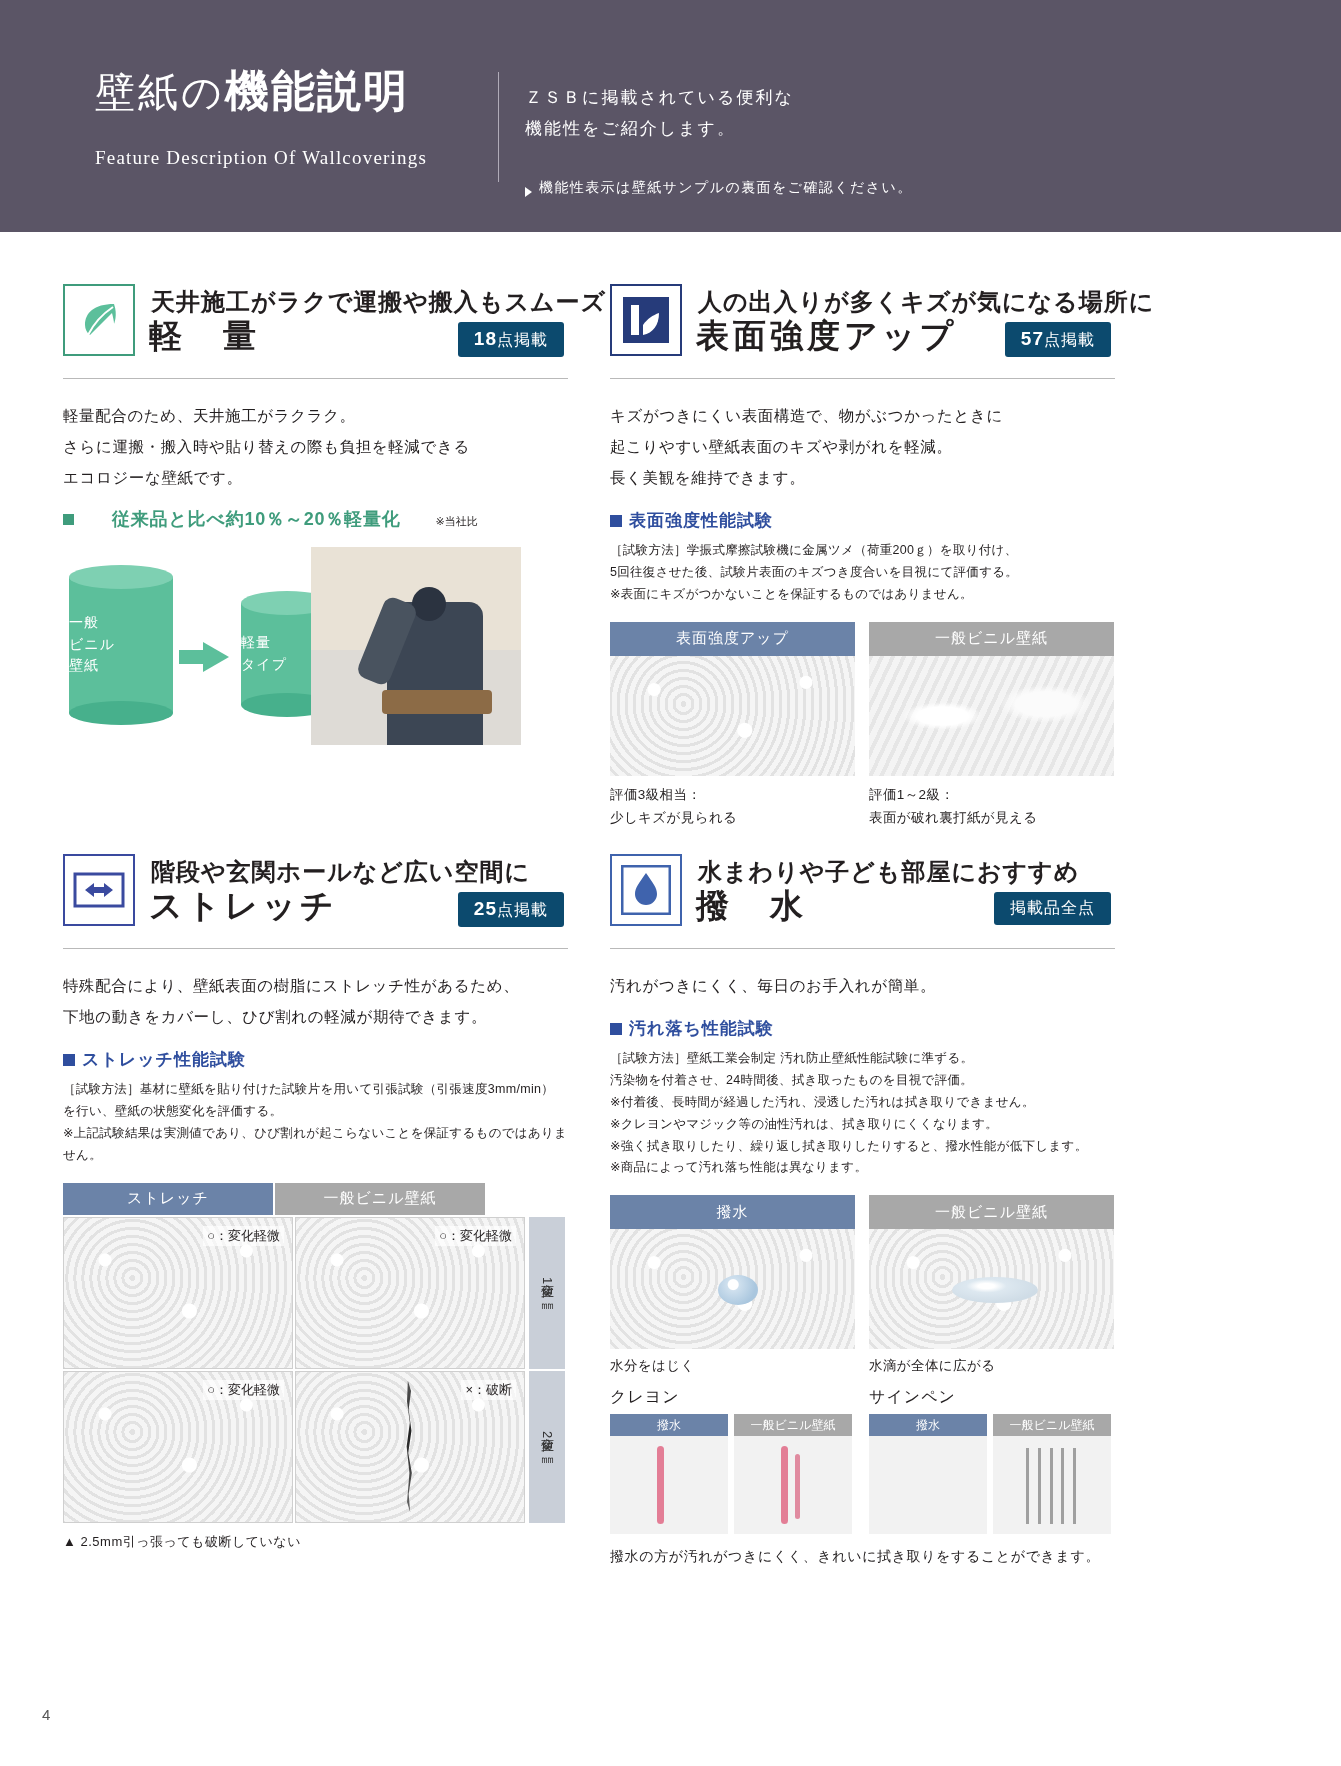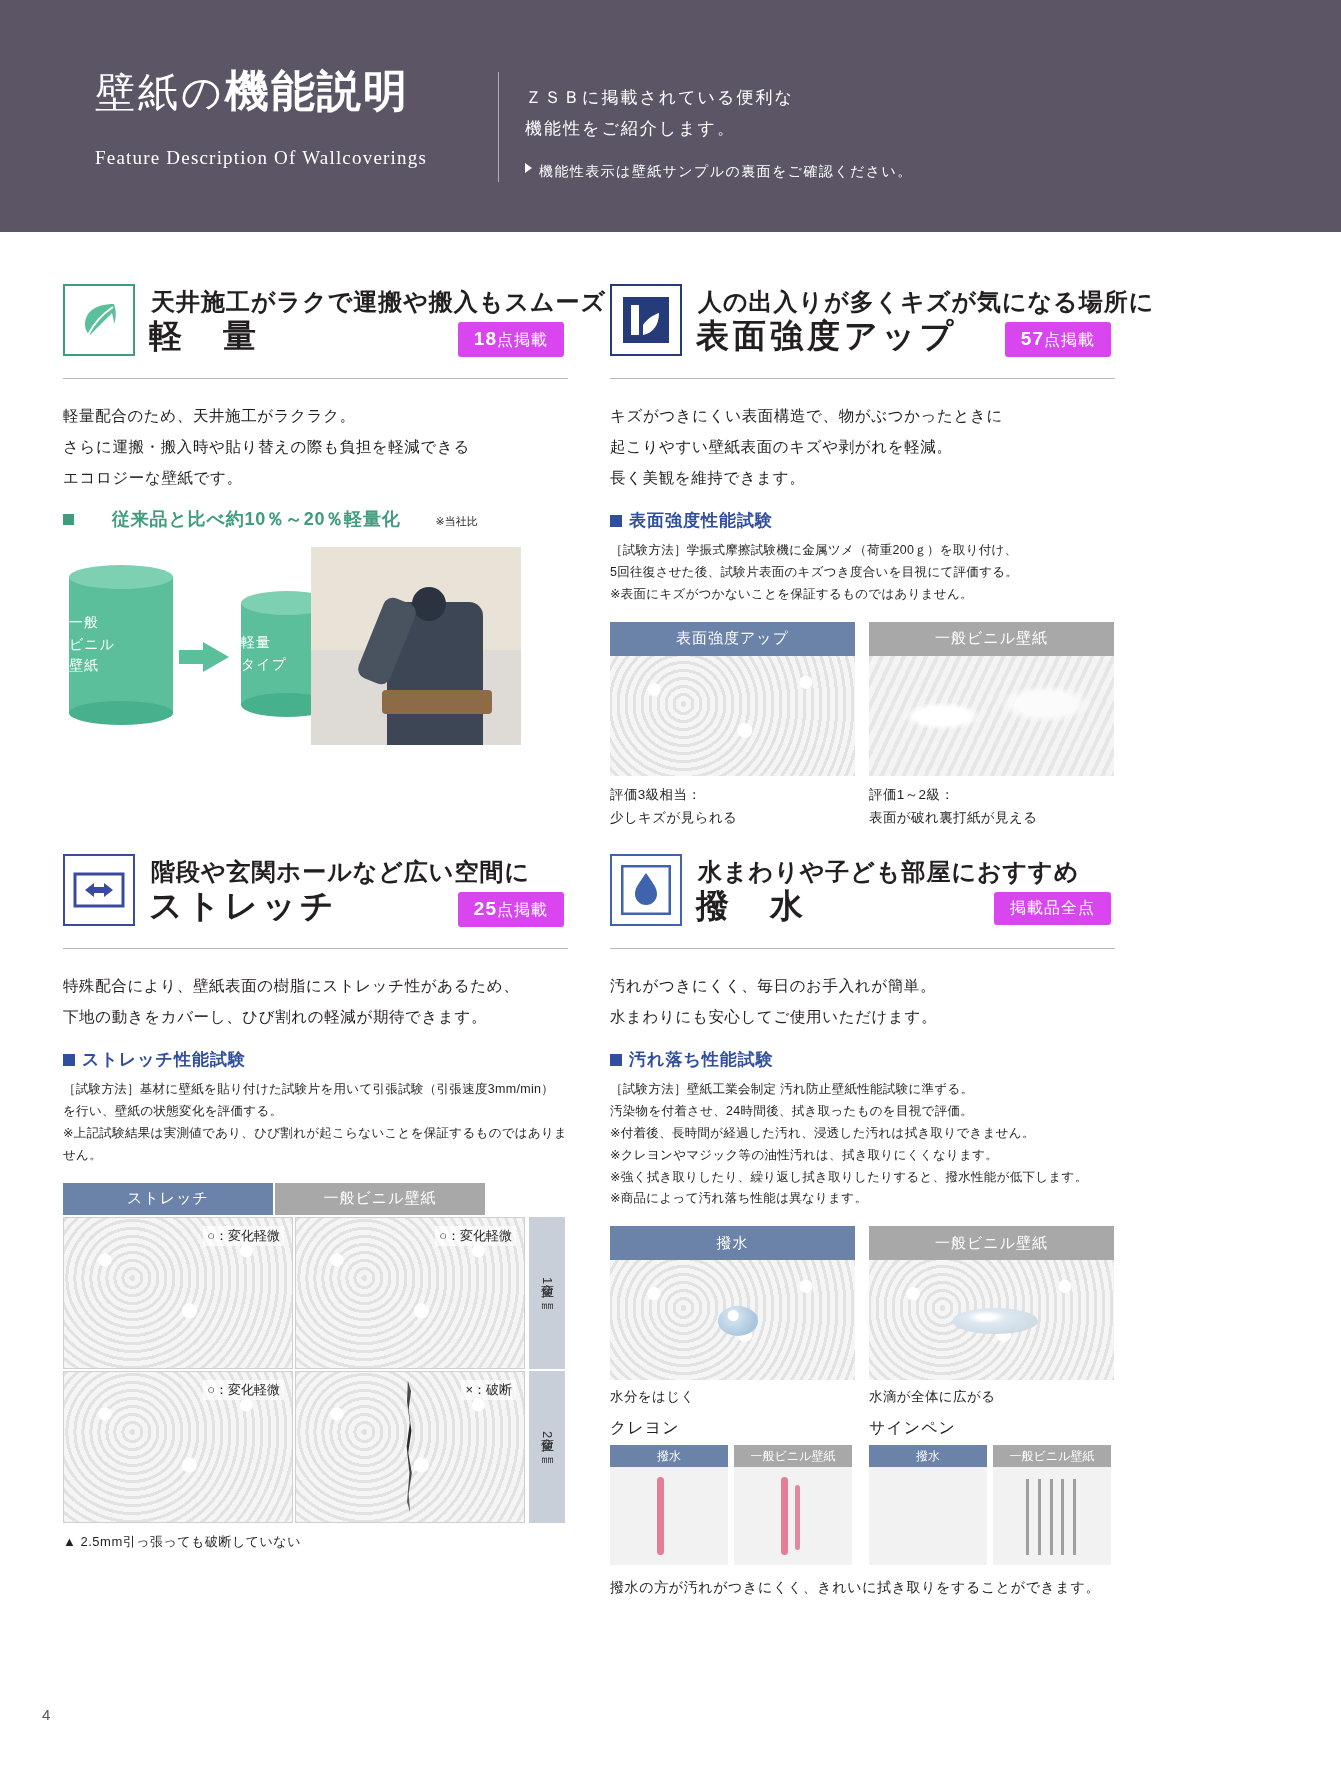--- a/index.html
+++ b/index.html
@@ -26,22 +26,22 @@
     margin-top:26px;font-size:19px;color:#ffffff;letter-spacing:1.2px;
     font-family:"Liberation Serif","DejaVu Serif",serif;
   }
   .hdr-divider{
     position:absolute;left:498px;top:72px;width:1px;height:110px;
     background:#b0abb8;
   }
   .hdr-right{position:absolute;left:525px;top:82px;color:#ffffff;}
   .hdr-right .line{font-size:17px;letter-spacing:2px;line-height:1.85;}
   .hdr-note{
-    margin-top:18px;font-size:14px;letter-spacing:1.4px;color:#ffffff;
-    display:flex;align-items:flex-start;
+    margin-top:34px;font-size:14px;letter-spacing:1.4px;color:#ffffff;
+    display:flex;align-items:flex-end;
   }
   .hdr-note .tri{
     display:inline-block;width:0;height:0;
     border-left:7px solid #ffffff;border-top:5px solid transparent;border-bottom:5px solid transparent;
     margin-right:7px;
   }
   
   .page{position:absolute;left:0;top:232px;width:1341px;}
   .col-left{position:absolute;left:63px;width:505px;}
   .col-right{position:absolute;left:610px;width:505px;}
@@ -63,21 +63,21 @@
   .feat-lead{
     position:absolute;left:88px;top:12px;font-size:24px;letter-spacing:1px;color:#231f20;
     white-space:nowrap;
     font-weight:bold;
   }
   .feat-name{
     position:absolute;left:86px;top:40px;font-size:33px;font-weight:700;letter-spacing:4px;
     white-space:nowrap;
   }
   .feat-badge{
-    position:absolute;right:4px;top:48px;background:#d946ef;color:#ffffff;
+    position:absolute;right:4px;top:48px;background:#0c4a6e;color:#ffffff;
     font-size:16px;letter-spacing:1px;padding:6px 16px;border-radius:3px;white-space:nowrap;
   }
   .feat-badge .num{font-size:19px;font-weight:700;}
   .feat-rule{
     position:absolute;left:0;top:104px;width:505px;height:1px;background:#b9b9b9;
   }
   .body-text{
     margin-top:18px;font-size:15.5px;line-height:2.0;letter-spacing:0.6px;color:#231f20;
   }
   .green-line{
@@ -386,21 +386,20 @@
           <path d="M25 8c7 10 11 15 11 21a11 11 0 0 1-22 0c0-6 4-11 11-21z" fill="#3f63ad"></path>
         </svg>
       </div>
       <div class="feat-lead">水まわりや子ども部屋におすすめ</div>
       <div class="feat-name">撥　水</div>
       <div class="feat-badge">掲載品全点</div>
       <div class="feat-rule"></div>
     </div>
     <div class="body-text">
       <div>汚れがつきにくく、毎日のお手入れが簡単。</div>
-      <div>水まわりにも安心してご使用いただけます。</div>
     </div>
     <div class="blue-head">
       <span class="sq"></span>
       <span>汚れ落ち性能試験</span>
     </div>
     <div class="small-text">
       <span class="ln">［試験方法］壁紙工業会制定 汚れ防止壁紙性能試験に準ずる。</span>
       <span class="ln">汚染物を付着させ、24時間後、拭き取ったものを目視で評価。</span>
       <span class="ln">※付着後、長時間が経過した汚れ、浸透した汚れは拭き取りできません。</span>
       <span class="ln">※クレヨンやマジック等の油性汚れは、拭き取りにくくなります。</span>

